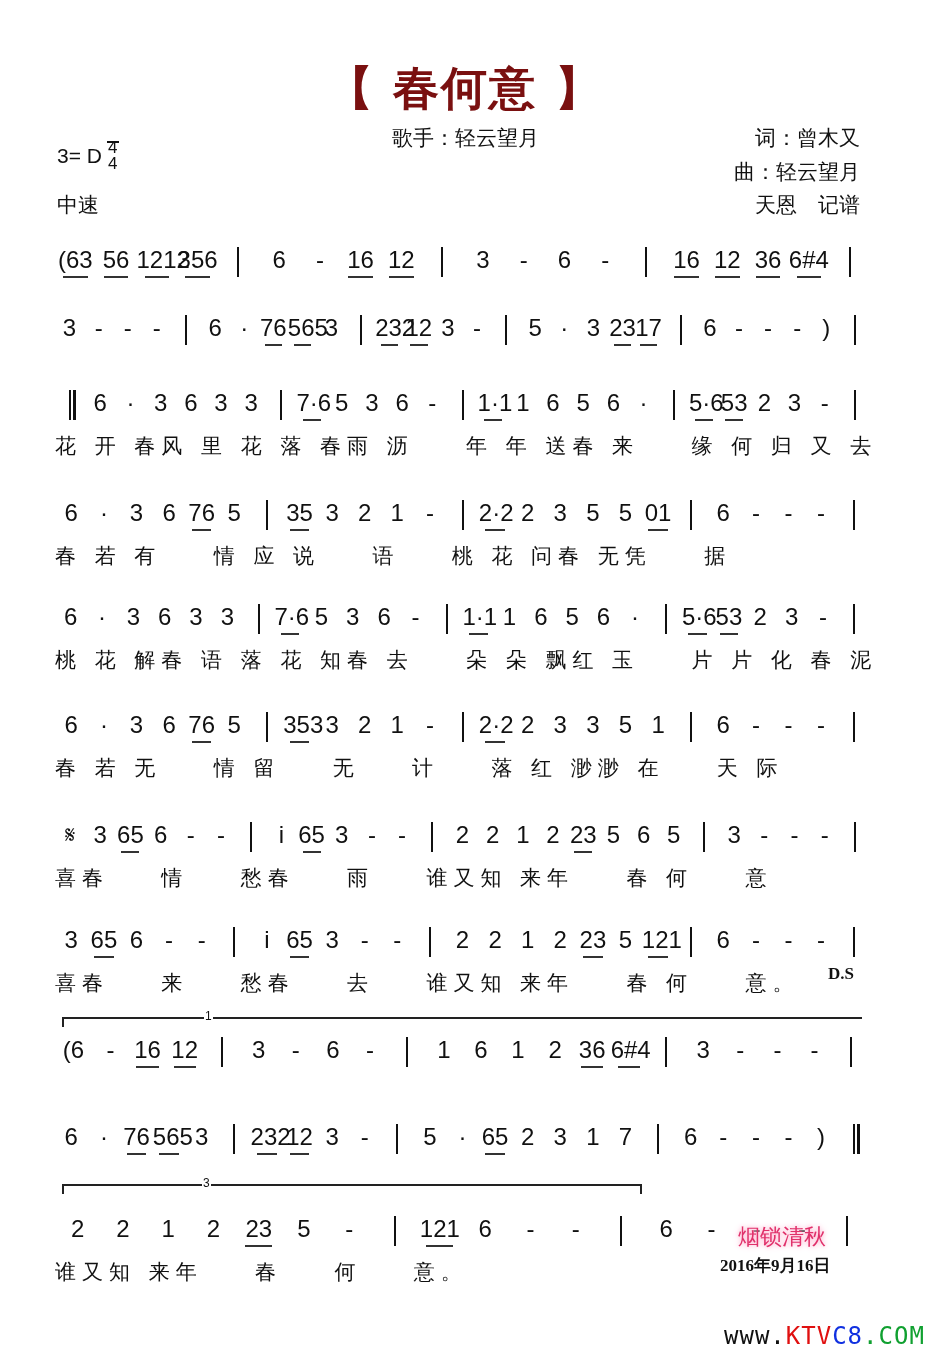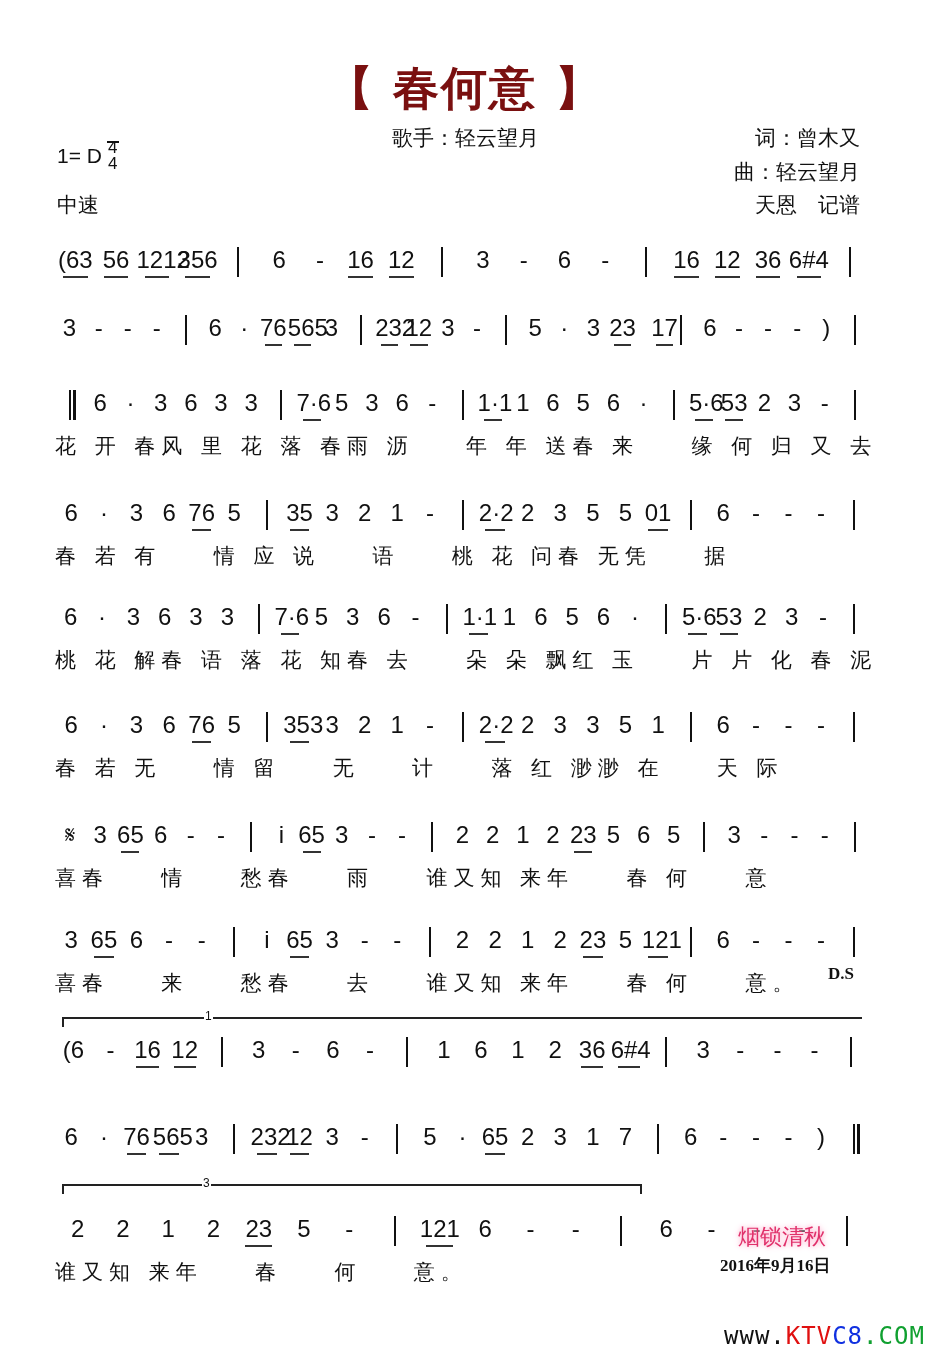--- a/index.html
+++ b/index.html
@@ -24,21 +24,21 @@
 </style>
 </head>
 <body>
 
 <div class="abs title">【 春何意 】</div>
 <div class="abs meta" style="left:392px;top:124px;">歌手：轻云望月</div>
 <div class="abs meta" style="right:70px;top:124px;">词：曾木又</div>
 <div class="abs meta" style="right:70px;top:158px;">曲：轻云望月</div>
 <div class="abs meta" style="right:70px;top:191px;">天恩　记谱</div>
 <div class="abs keysig">
-  <span>1= D</span>
+  <span>3= D</span>
   <span class="frac">
     <span>4</span>
     <span class="bar"></span>
     <span>4</span>
   </span>
 </div>
 <div class="abs meta" style="left:57px;top:191px;">中速</div>
 
 <div id="score">
     <div class="staff" style="top: 245px; width: 815px;">
@@ -91,21 +91,21 @@
       <span class="tok" style="left: 349.286px; width: 29.1071px;">12<span class="ul" style="left: 20%; width: 60%; top: 31px;"></span></span>
       <span class="tok" style="left: 378.393px; width: 29.1071px;">3</span>
       <span class="tok" style="left: 407.5px; width: 29.1071px;">-</span>
       <span class="tok" style="left: 447.161px; width: 8px;">
         <span style="position:absolute;left:3px;top:2px;width:2px;height:30px;background:#111"></span>
       </span>
       <span class="tok" style="left: 465.714px; width: 29.1071px;">5</span>
       <span class="tok" style="left: 494.821px; width: 29.1071px;">·</span>
       <span class="tok" style="left: 523.929px; width: 29.1071px;">3</span>
       <span class="tok" style="left: 553.036px; width: 29.1071px;">23<span class="ul" style="left: 20%; width: 60%; top: 31px;"></span></span>
-      <span class="tok" style="left: 595px; width: 29.1071px;">17<span class="ul" style="left: 20%; width: 60%; top: 31px;"></span></span>
+      <span class="tok" style="left: 579px; width: 29.1071px;">17<span class="ul" style="left: 20%; width: 60%; top: 31px;"></span></span>
       <span class="tok" style="left: 621.804px; width: 8px;">
         <span style="position:absolute;left:3px;top:2px;width:2px;height:30px;background:#111"></span>
       </span>
       <span class="tok" style="left: 640.357px; width: 29.1071px;">6</span>
       <span class="tok" style="left: 669.464px; width: 29.1071px;">-</span>
       <span class="tok" style="left: 698.571px; width: 29.1071px;">-</span>
       <span class="tok" style="left: 727.679px; width: 29.1071px;">-</span>
       <span class="tok" style="left: 756.786px; width: 29.1071px;">)</span>
       <span class="tok" style="left: 796.446px; width: 8px;">
         <span style="position:absolute;left:3px;top:2px;width:2px;height:30px;background:#111"></span>

